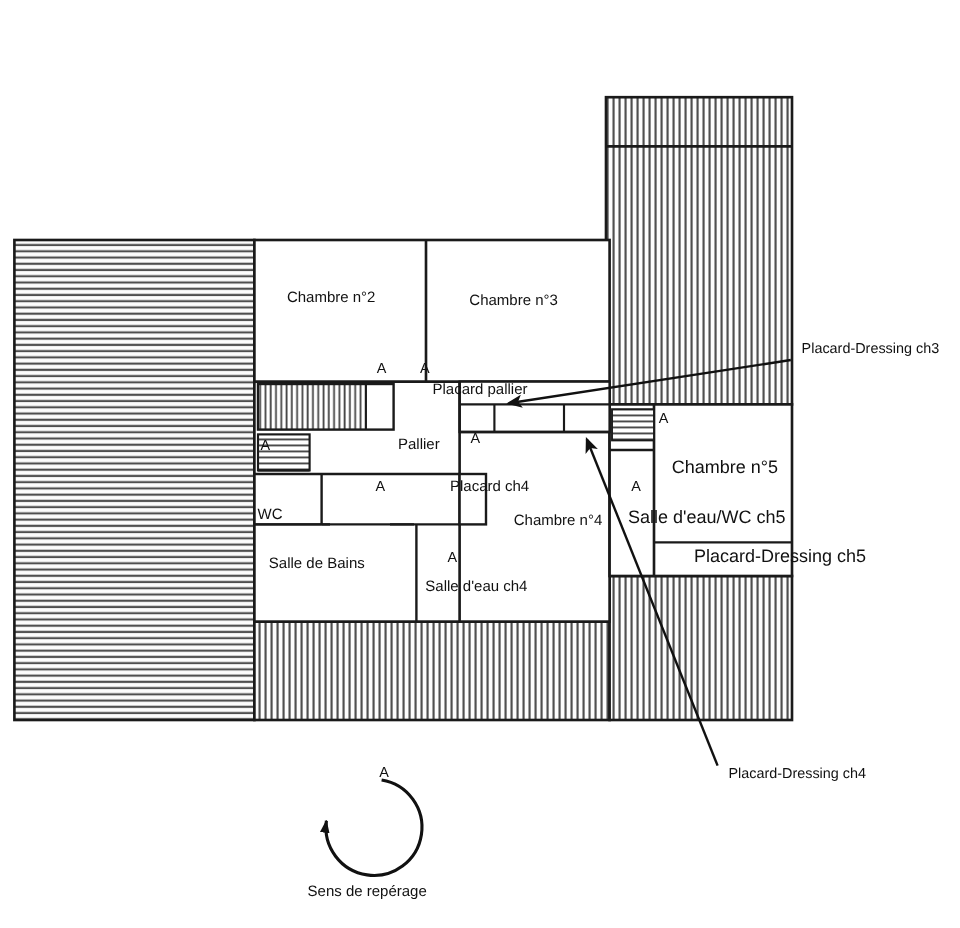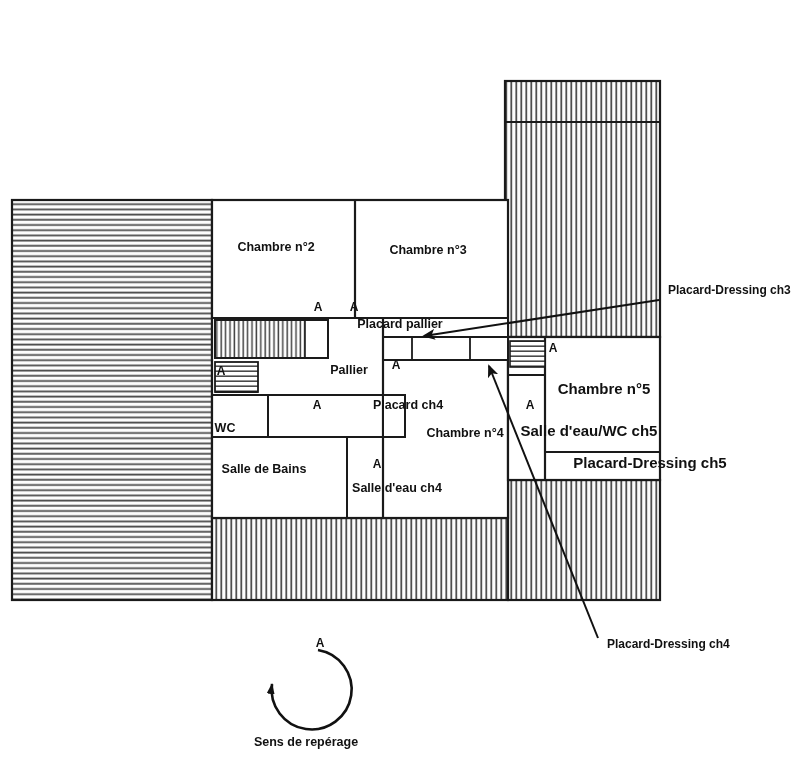--- a/index.html
+++ b/index.html
@@ -14,21 +14,20 @@
     color: #111111;
     overflow: hidden;
     position: relative;
   }
   #plan-root {
     position: absolute;
     left: 0;
     top: 0;
     width: 800px;
     height: 773px;
-    font-weight: bold;
   }
   svg#floorplan {
     display: block;
     width: 800px;
     height: 773px;
   }
   .room-label {
     font-family: "Liberation Sans", sans-serif;
     fill: #111111;
     dominant-baseline: middle;

